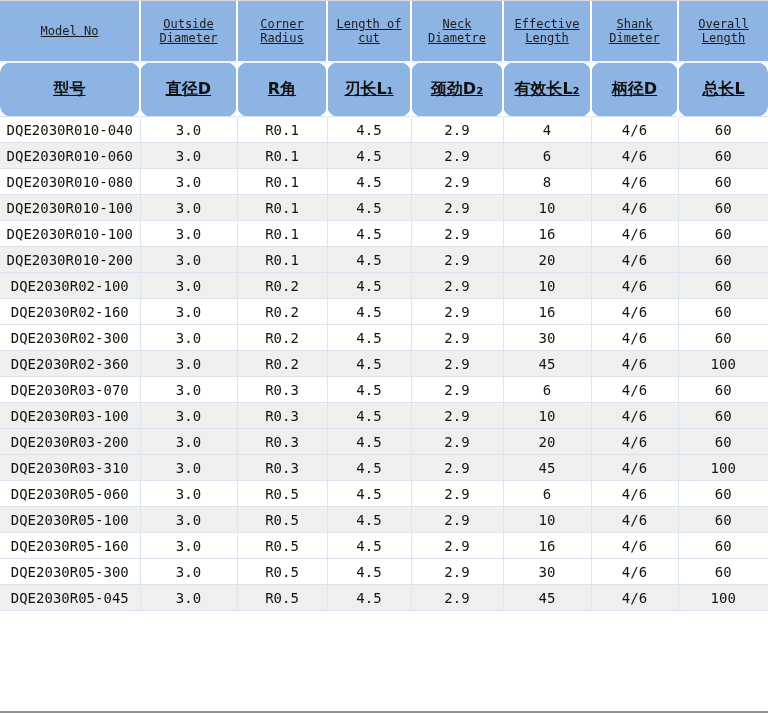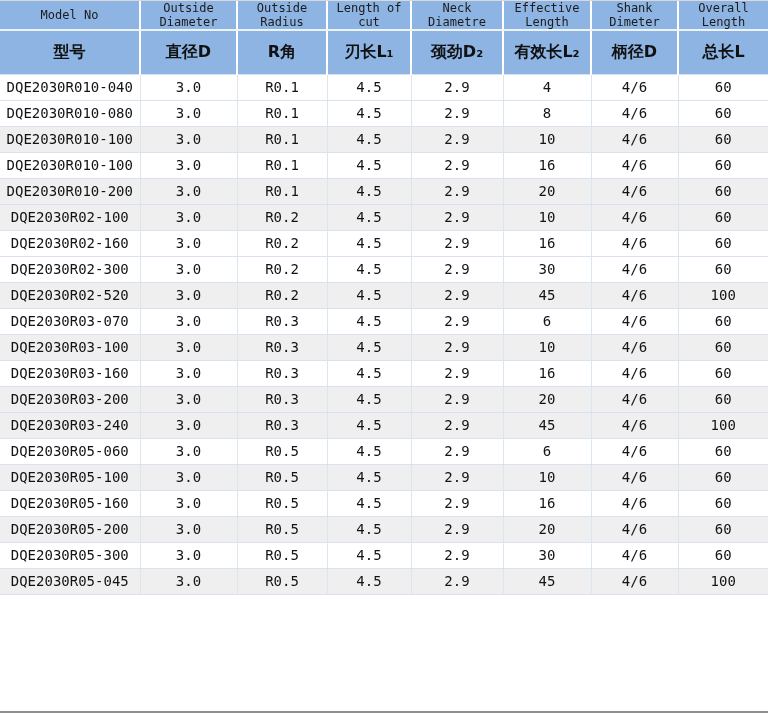--- a/index.html
+++ b/index.html
@@ -30,38 +30,40 @@
   col.c6 { width: 87px; }
   col.c7 { width: 90px; }
 
   thead th {
     background: #8db4e2;
     border-right: 2px solid #ffffff;
     border-bottom: 2px solid #eef3fa;
     font-weight: normal;
     text-align: center;
     vertical-align: middle;
-    padding: 0 2px;
+    padding: 16px 2px;
     box-sizing: border-box;
+    text-decoration: underline;
   }
   thead th:last-child { border-right: none; }
   thead tr.en th {
     height: 29px;
     font-family: "DejaVu Sans Mono", "Liberation Mono", monospace;
     font-size: 12px;
     line-height: 14px;
     color: #1c1c1c;
   }
   thead tr.zh th {
     height: 44px;
     font-family: "DejaVu Sans", "Liberation Sans", sans-serif;
     font-size: 16px;
     font-weight: 600;
     color: #111111;
     border-bottom: 1px solid #d6e2f0;
+    border-radius: 12px;
   }
   tbody td {
     height: 26px;
     text-align: center;
     vertical-align: middle;
     font-family: "DejaVu Sans Mono", "Liberation Mono", monospace;
     font-size: 14px;
     color: #131313;
     background: #ffffff;
     border-right: 1px solid #dce6f1;
@@ -86,21 +88,21 @@
         <col class="c3">
       <col class="c4">
         <col class="c5">
         <col class="c6">
         <col class="c7">
     </colgroup>
     <thead>
       <tr class="en">
         <th>Model No</th>
         <th>Outside Diameter</th>
-        <th>Outside Radius</th>
+        <th>Corner Radius</th>
         <th>Length of cut</th>
         <th>Neck Diametre</th>
         <th>Effective Length</th>
         <th>Shank Dimeter</th>
         <th>Overall Length</th>
       </tr>
       <tr class="zh">
         <th>型号</th>
         <th>直径D</th>
         <th>R角</th>
@@ -115,20 +117,30 @@
         <tr>
           <td>DQE2030R010-040</td>
           <td>3.0</td>
           <td>R0.1</td>
           <td>4.5</td>
           <td>2.9</td>
           <td>4</td>
           <td>4/6</td>
           <td>60</td>
         </tr>
+        <tr class="alt">
+          <td>DQE2030R010-060</td>
+          <td>3.0</td>
+          <td>R0.1</td>
+          <td>4.5</td>
+          <td>2.9</td>
+          <td>6</td>
+          <td>4/6</td>
+          <td>60</td>
+        </tr>
         <tr>
           <td>DQE2030R010-080</td>
           <td>3.0</td>
           <td>R0.1</td>
           <td>4.5</td>
           <td>2.9</td>
           <td>8</td>
           <td>4/6</td>
           <td>60</td>
         </tr>
@@ -186,21 +198,21 @@
           <td>DQE2030R02-300</td>
           <td>3.0</td>
           <td>R0.2</td>
           <td>4.5</td>
           <td>2.9</td>
           <td>30</td>
           <td>4/6</td>
           <td>60</td>
         </tr>
         <tr class="alt">
-          <td>DQE2030R02-520</td>
+          <td>DQE2030R02-360</td>
           <td>3.0</td>
           <td>R0.2</td>
           <td>4.5</td>
           <td>2.9</td>
           <td>45</td>
           <td>4/6</td>
           <td>100</td>
         </tr>
         <tr>
           <td>DQE2030R03-070</td>
@@ -215,87 +227,67 @@
         <tr class="alt">
           <td>DQE2030R03-100</td>
           <td>3.0</td>
           <td>R0.3</td>
           <td>4.5</td>
           <td>2.9</td>
           <td>10</td>
           <td>4/6</td>
           <td>60</td>
         </tr>
-        <tr>
-          <td>DQE2030R03-160</td>
+        <tr class="alt">
+          <td>DQE2030R03-200</td>
           <td>3.0</td>
           <td>R0.3</td>
           <td>4.5</td>
           <td>2.9</td>
+          <td>20</td>
+          <td>4/6</td>
+          <td>60</td>
+        </tr>
+        <tr class="alt">
+          <td>DQE2030R03-310</td>
+          <td>3.0</td>
+          <td>R0.3</td>
+          <td>4.5</td>
+          <td>2.9</td>
+          <td>45</td>
+          <td>4/6</td>
+          <td>100</td>
+        </tr>
+        <tr>
+          <td>DQE2030R05-060</td>
+          <td>3.0</td>
+          <td>R0.5</td>
+          <td>4.5</td>
+          <td>2.9</td>
+          <td>6</td>
+          <td>4/6</td>
+          <td>60</td>
+        </tr>
+        <tr class="alt">
+          <td>DQE2030R05-100</td>
+          <td>3.0</td>
+          <td>R0.5</td>
+          <td>4.5</td>
+          <td>2.9</td>
+          <td>10</td>
+          <td>4/6</td>
+          <td>60</td>
+        </tr>
+        <tr>
+          <td>DQE2030R05-160</td>
+          <td>3.0</td>
+          <td>R0.5</td>
+          <td>4.5</td>
+          <td>2.9</td>
           <td>16</td>
-          <td>4/6</td>
-          <td>60</td>
-        </tr>
-        <tr class="alt">
-          <td>DQE2030R03-200</td>
-          <td>3.0</td>
-          <td>R0.3</td>
-          <td>4.5</td>
-          <td>2.9</td>
-          <td>20</td>
-          <td>4/6</td>
-          <td>60</td>
-        </tr>
-        <tr class="alt">
-          <td>DQE2030R03-240</td>
-          <td>3.0</td>
-          <td>R0.3</td>
-          <td>4.5</td>
-          <td>2.9</td>
-          <td>45</td>
-          <td>4/6</td>
-          <td>100</td>
-        </tr>
-        <tr>
-          <td>DQE2030R05-060</td>
-          <td>3.0</td>
-          <td>R0.5</td>
-          <td>4.5</td>
-          <td>2.9</td>
-          <td>6</td>
-          <td>4/6</td>
-          <td>60</td>
-        </tr>
-        <tr class="alt">
-          <td>DQE2030R05-100</td>
-          <td>3.0</td>
-          <td>R0.5</td>
-          <td>4.5</td>
-          <td>2.9</td>
-          <td>10</td>
-          <td>4/6</td>
-          <td>60</td>
-        </tr>
-        <tr>
-          <td>DQE2030R05-160</td>
-          <td>3.0</td>
-          <td>R0.5</td>
-          <td>4.5</td>
-          <td>2.9</td>
-          <td>16</td>
-          <td>4/6</td>
-          <td>60</td>
-        </tr>
-        <tr class="alt">
-          <td>DQE2030R05-200</td>
-          <td>3.0</td>
-          <td>R0.5</td>
-          <td>4.5</td>
-          <td>2.9</td>
-          <td>20</td>
           <td>4/6</td>
           <td>60</td>
         </tr>
         <tr>
           <td>DQE2030R05-300</td>
           <td>3.0</td>
           <td>R0.5</td>
           <td>4.5</td>
           <td>2.9</td>
           <td>30</td>

